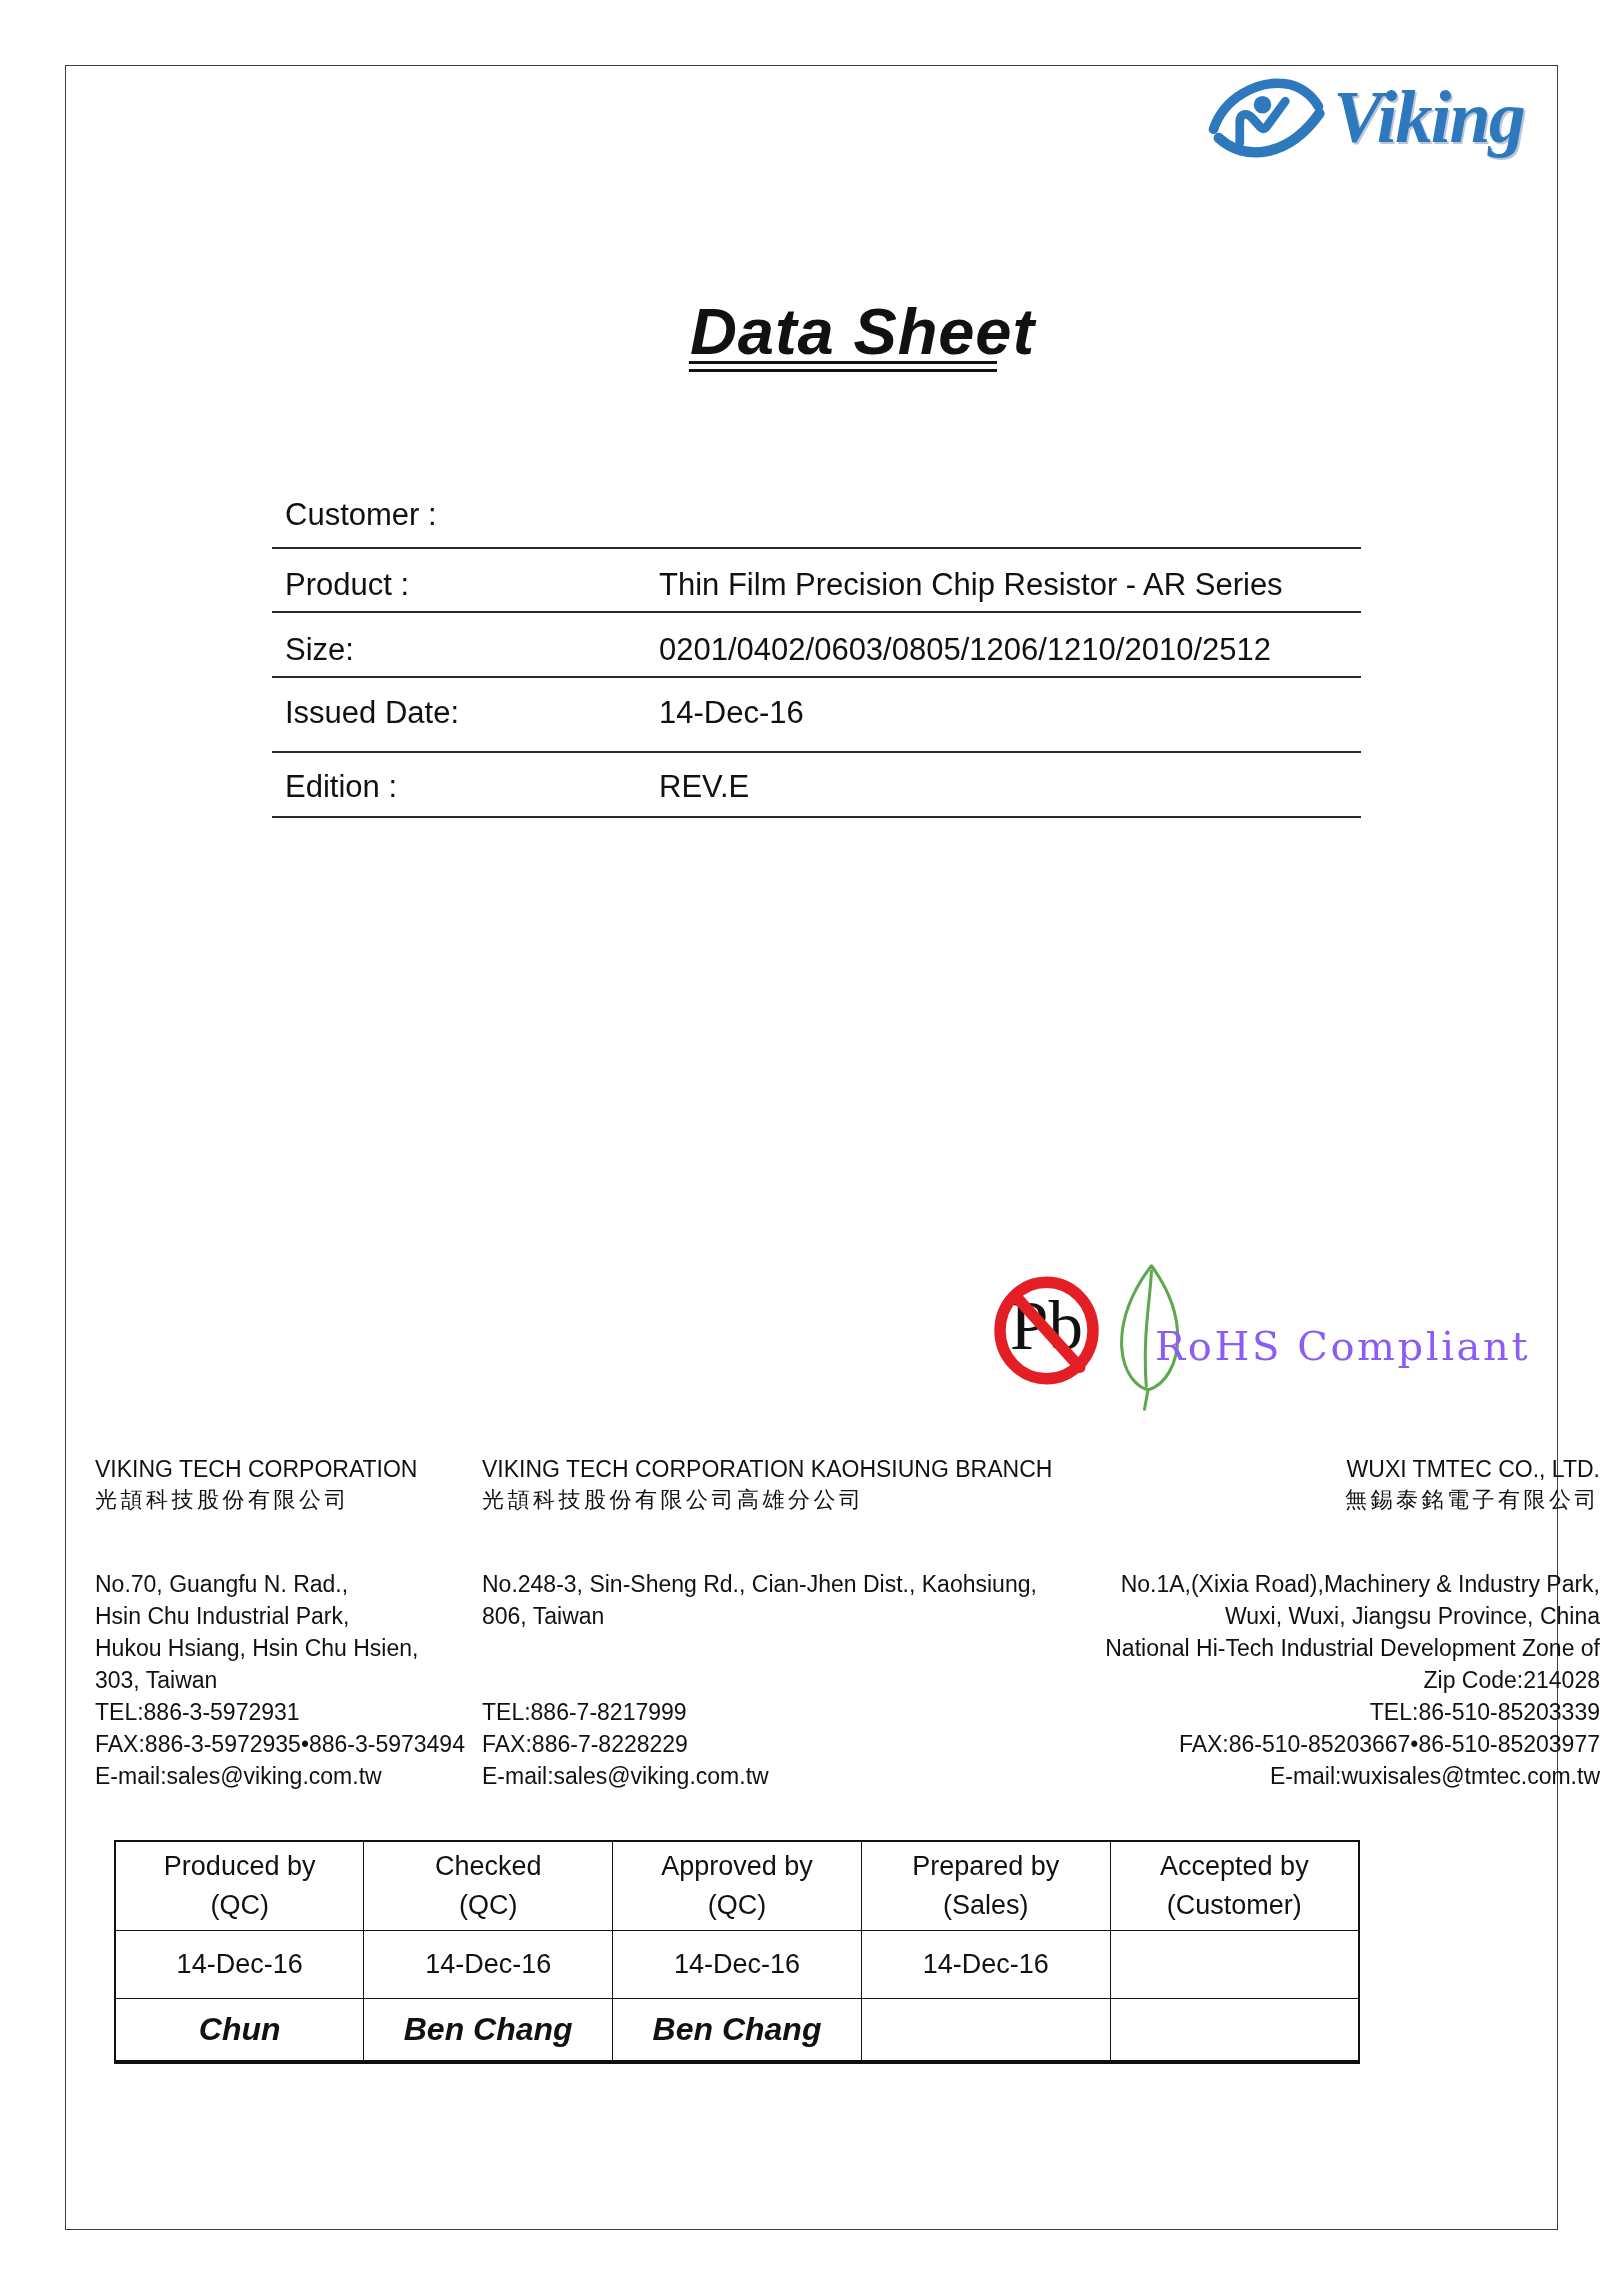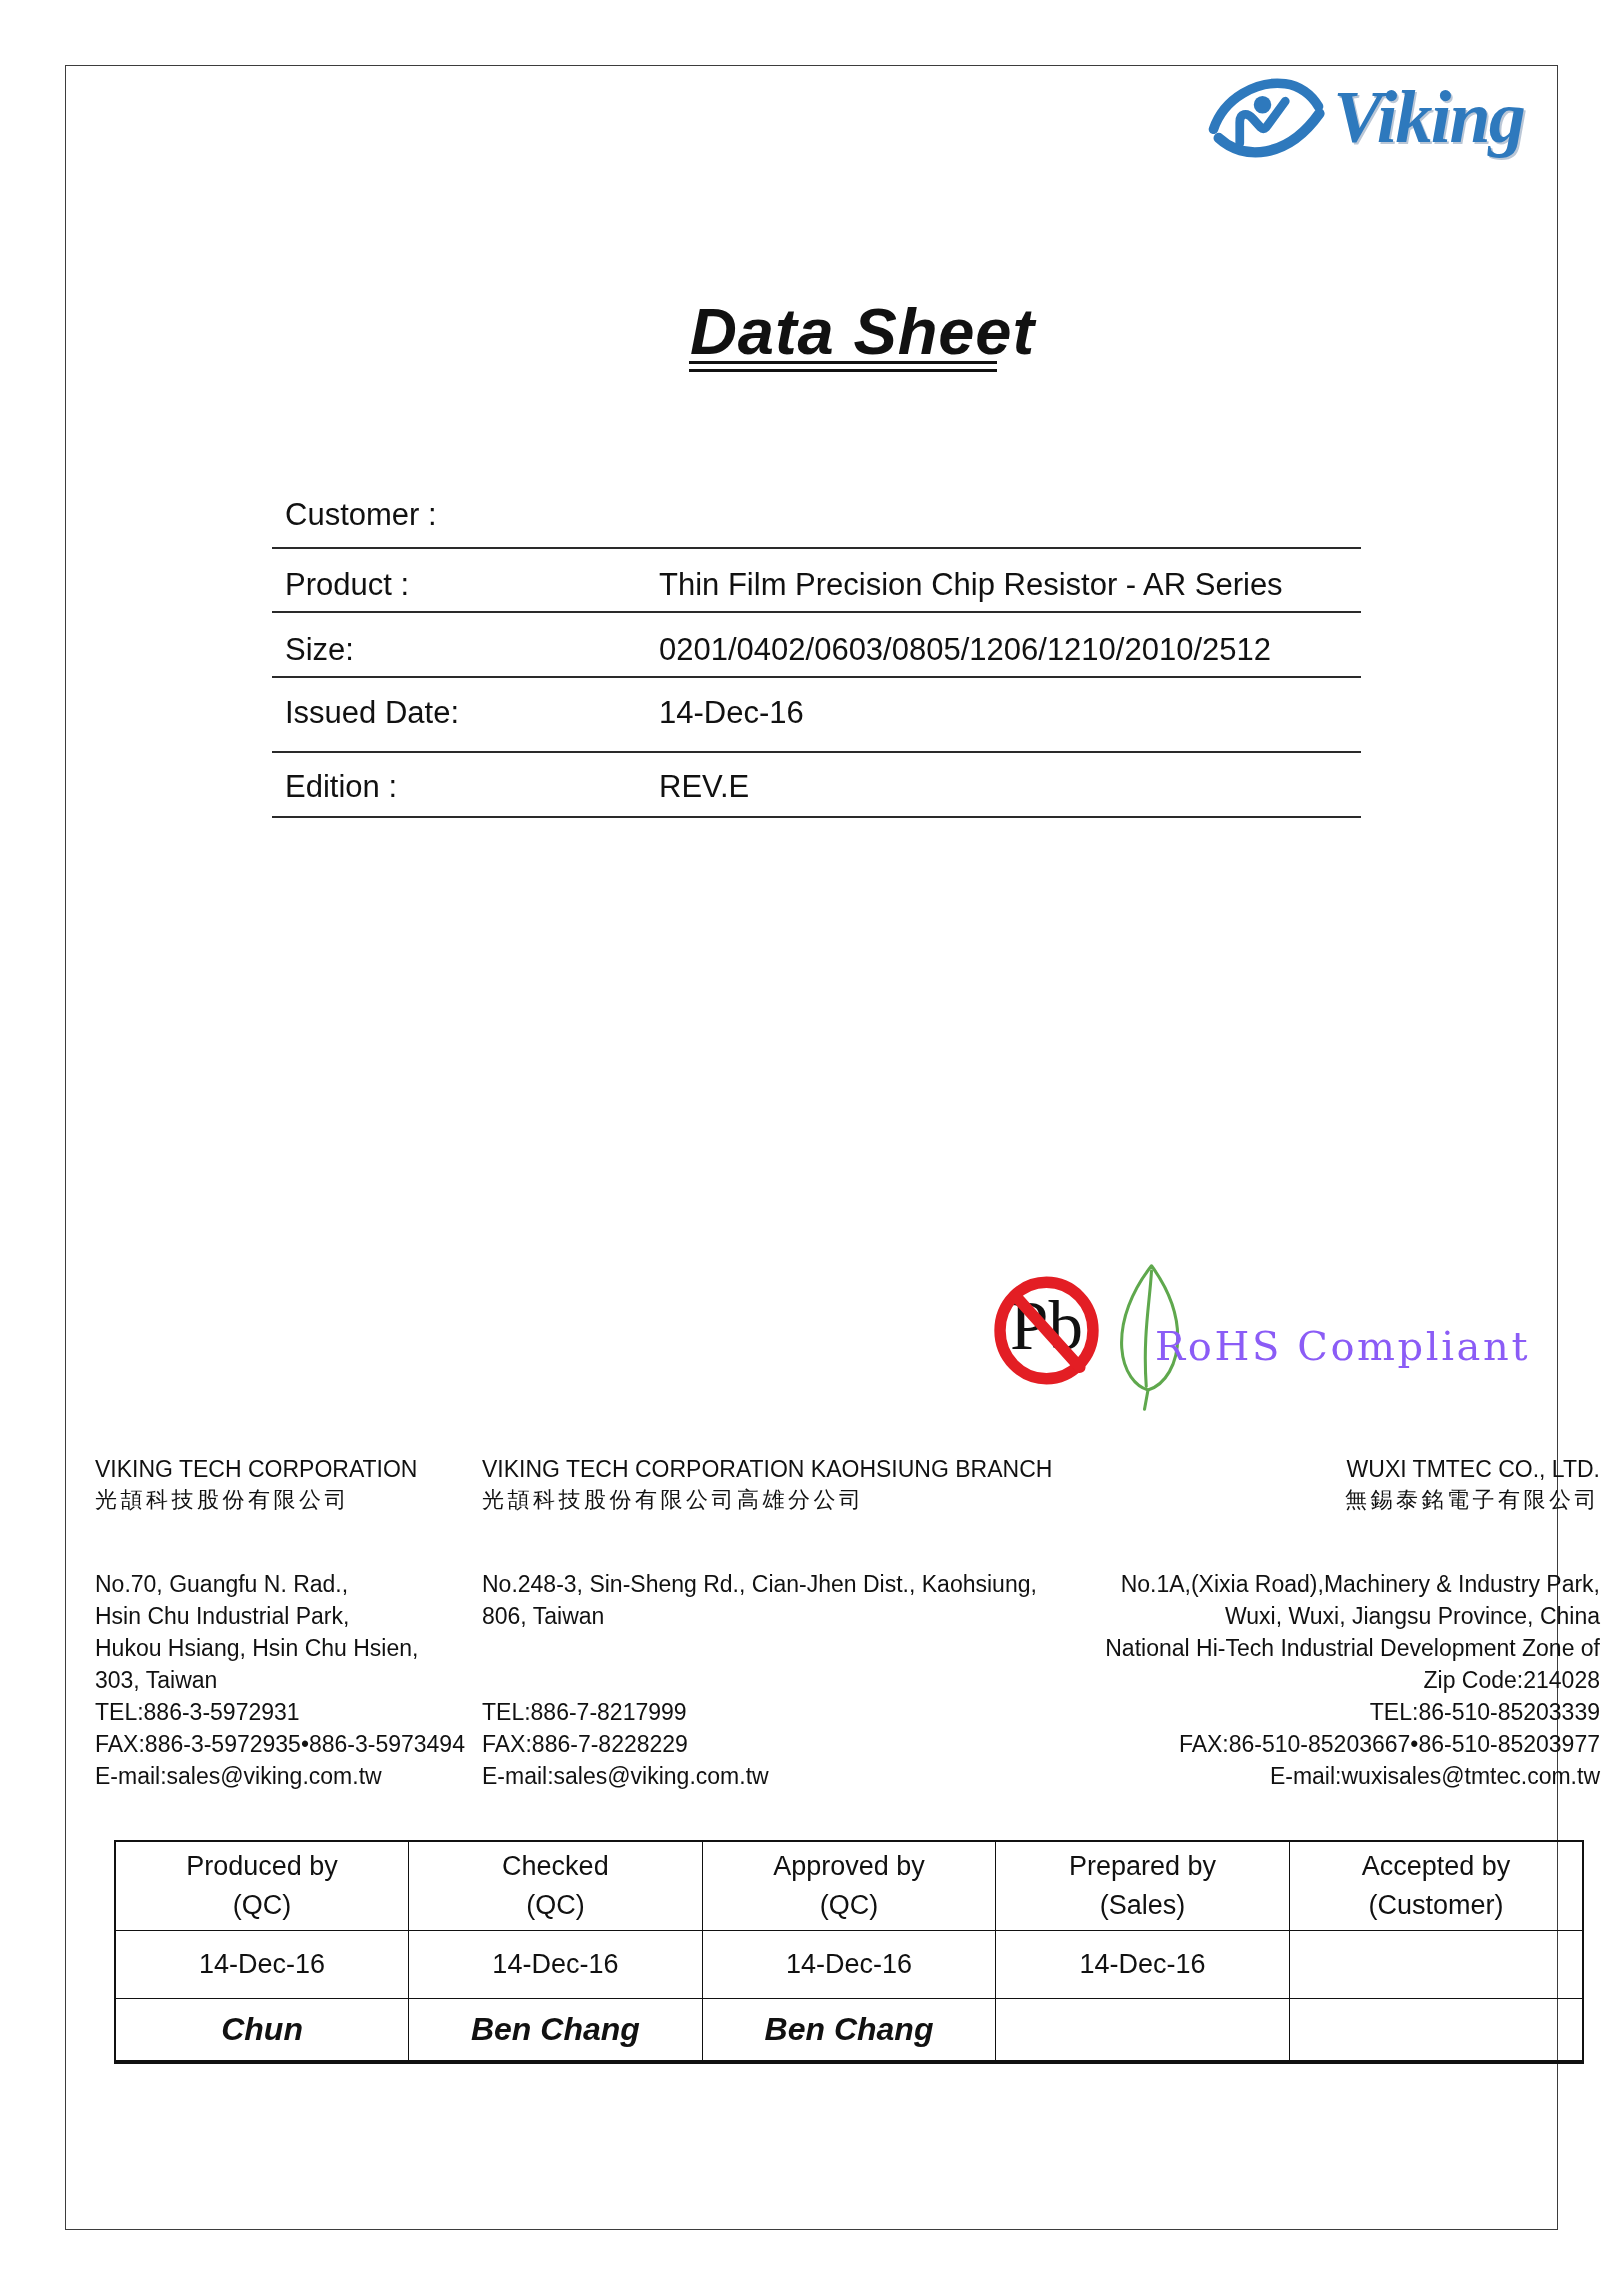--- a/index.html
+++ b/index.html
@@ -57,21 +57,21 @@
   .company .name { line-height:30px; min-height:30px; white-space:nowrap; }
   .company .name-zh {
     font-family:"DejaVu Serif", serif; font-size:22px; line-height:32px; min-height:32px;
     letter-spacing:3.5px; white-space:nowrap;
   }
   .company .addr { margin-top:52px; }
   .company .addr-line { line-height:32px; min-height:32px; white-space:nowrap; }
 
   
   .approval {
-    position:absolute; left:114px; top:1840px; width:1470px;
+    position:absolute; left:114px; top:1840px; width:1246px;
     border-collapse:collapse; table-layout:fixed; font-size:27px; color:#111;
   }
   .approval td { border:1.8px solid #111; text-align:center; vertical-align:middle; padding:0; }
   .approval { border:2.6px solid #111; }
   .approval tr.hdr td  { height:88px; line-height:39px; }
   .approval tr.date td { height:67px; }
   .approval tr.sig td  { height:61px; border-bottom:4.4px solid #111;
                          font-weight:bold; font-style:italic; font-size:32px; }
 </style>
 </head>

